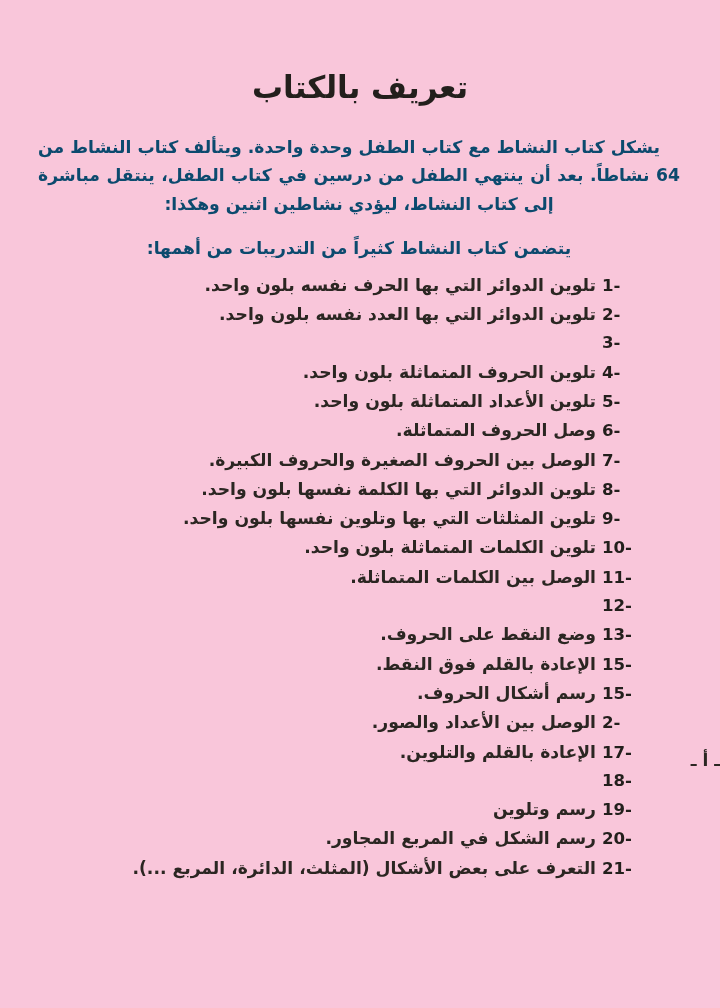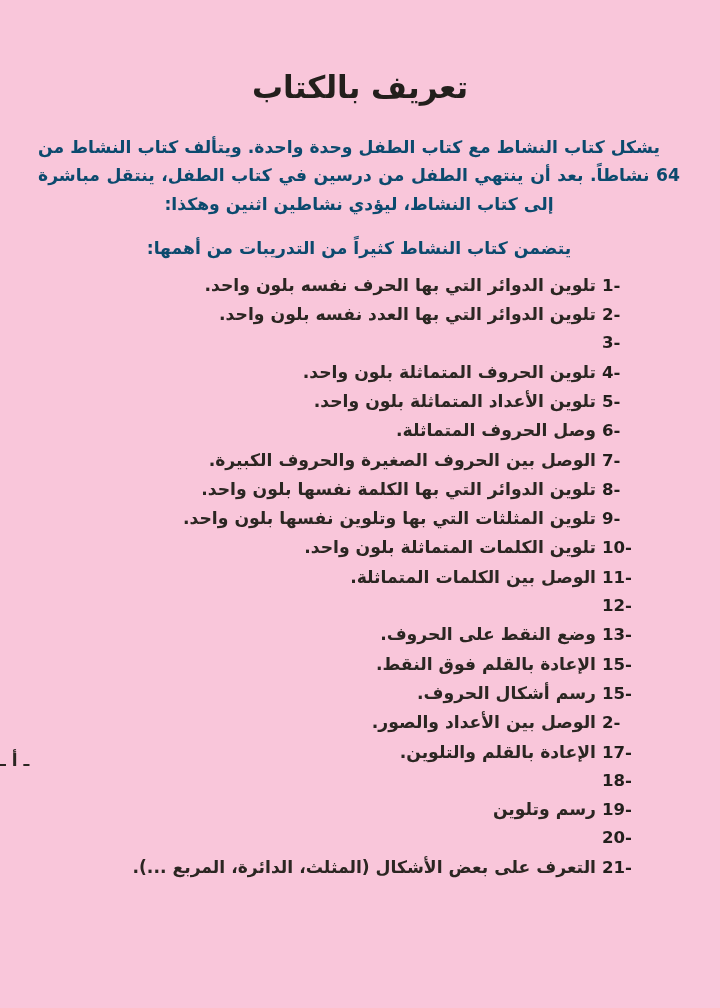--- a/index.html
+++ b/index.html
@@ -103,21 +103,21 @@
     margin-right: 40px;
     margin-left: 38px;
   }
 
   
   .page-footer {
     position: absolute;
     left: 0;
     right: 0;
     bottom: 54px;
-    text-align: left;
+    text-align: right;
     font-size: 17px;
     font-weight: bold;
     color: #2b2622;
     direction: rtl;
     letter-spacing: 1px;
   }
 </style>
 </head>
 <body style="background: rgb(249, 198, 218); color: rgb(43, 38, 34);">
 
@@ -201,20 +201,21 @@
         </li>
         <li class="activity-item">
           <span class="item-num">18-</span>
         </li>
         <li class="activity-item">
           <span class="item-num">19-</span>
           <span class="item-text">رسم وتلوين</span>
         </li>
         <li class="activity-item">
           <span class="item-num">20-</span>
+          <span class="item-text">رسم الشكل في المربع المجاور.</span>
         </li>
         <li class="activity-item">
           <span class="item-num">21-</span>
           <span class="item-text">التعرف على بعض الأشكال (المثلث، الدائرة، المربع ...).</span>
         </li>
       </ol>
   </div>
 
   <div class="page-footer">ـ أ ـ</div>
 

